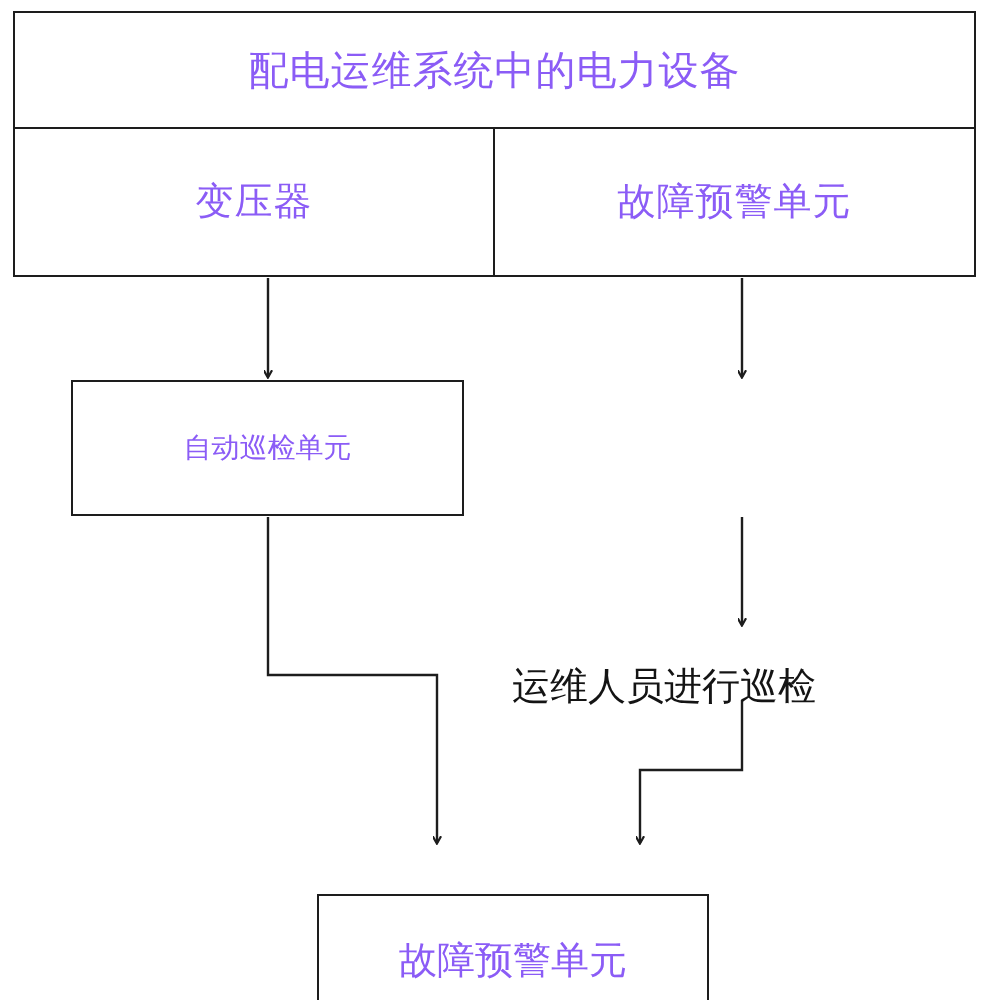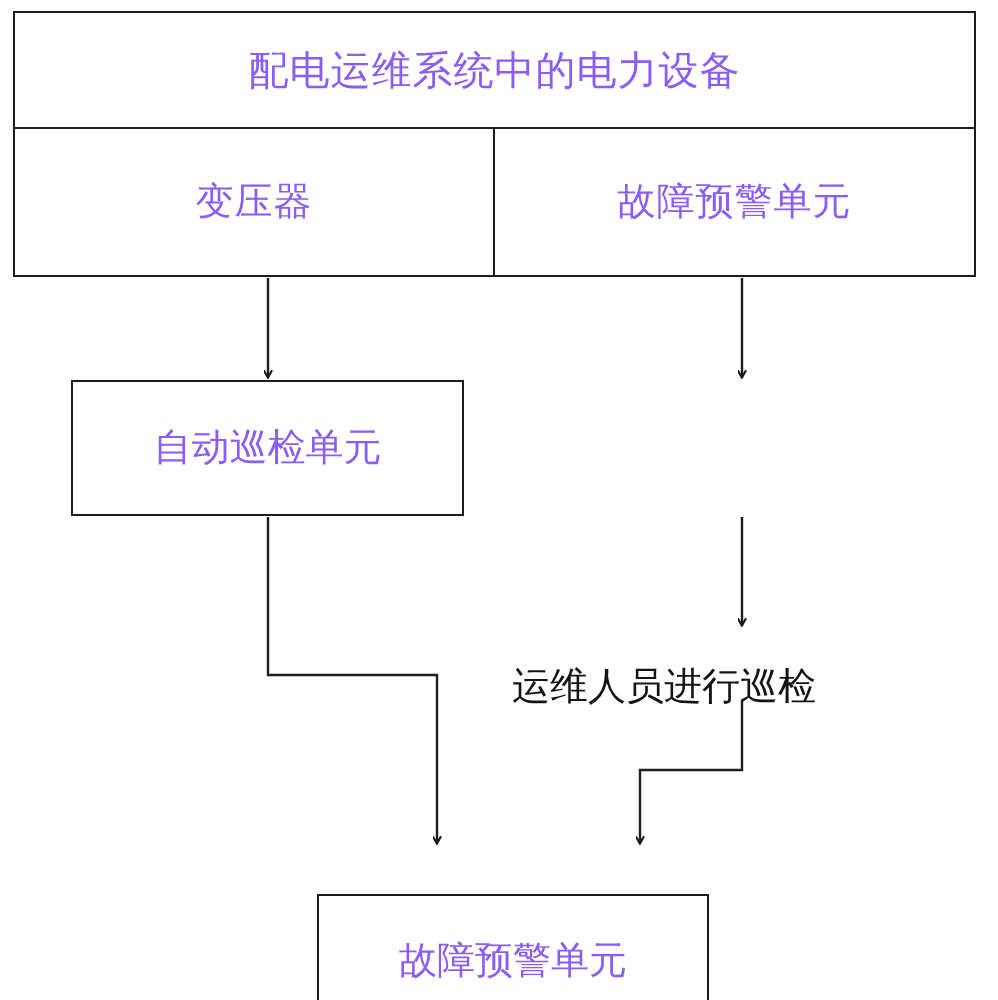--- a/index.html
+++ b/index.html
@@ -93,21 +93,21 @@
   }
   .group-sub-cell .node-label { font-size: 38px; letter-spacing: 1px; }
 
   
   #node-auto-inspect {
     left: 71px;
     top: 380px;
     width: 393px;
     height: 136px;
   }
-  #node-auto-inspect .node-label { font-size: 38px; }
+  #node-auto-inspect .node-label { font-size: 28px; }
 
   #node-manual-prompt {
     left: 520px;
     top: 380px;
     width: 446px;
     height: 136px;
   }
   #node-manual-prompt .node-label { font-size: 38px; }
 
   #node-fault-alarm {

